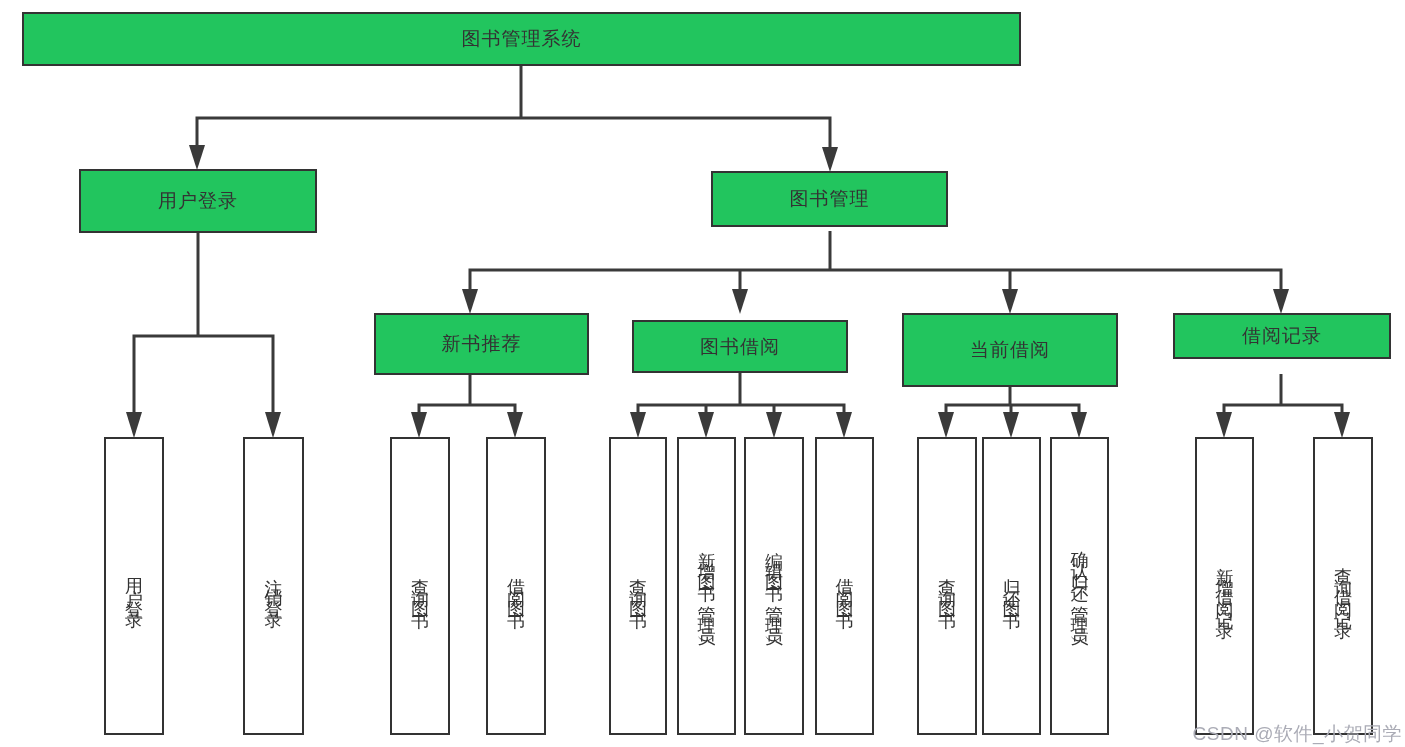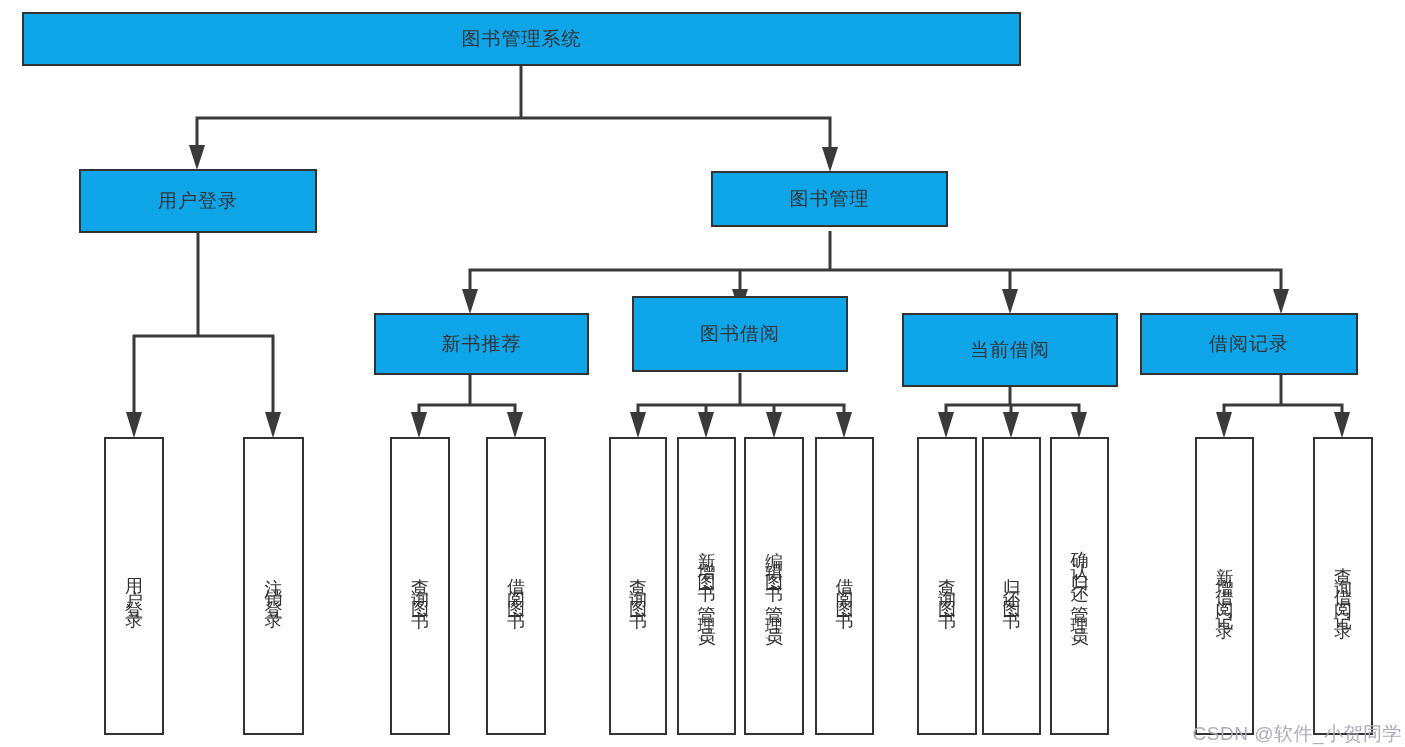--- a/index.html
+++ b/index.html
@@ -1,21 +1,21 @@
 <!DOCTYPE html>
 <html><head>
 <meta charset="utf-8">
 <style>
   html,body{margin:0;padding:0;background:#fff}
   #canvas{
     position:relative;width:1405px;height:747px;background:#fff;
     font-family:"Liberation Sans","DejaVu Sans",sans-serif;color:#333;overflow:hidden;
   }
   .hbox{
-    position:absolute;box-sizing:border-box;border:2px solid #333;background:#0ea5e9;
+    position:absolute;box-sizing:border-box;border:2px solid #333;background:#22c55e;
     display:flex;align-items:center;justify-content:center;
     font-size:19px;letter-spacing:1px;white-space:nowrap;
   }
   .vbox{
     position:absolute;top:437px;height:298px;box-sizing:border-box;
     border:2px solid #333;background:#fff;
     display:flex;align-items:center;justify-content:center;
   }
   .vlabel{
     writing-mode:vertical-rl;text-orientation:mixed;
@@ -85,27 +85,27 @@
   <div class="hbox" style="left:79px;top:169px;width:238px;height:64px">
     <span>用户登录</span>
   </div>
   <div class="hbox" style="left:711px;top:171px;width:237px;height:56px">
     <span>图书管理</span>
   </div>
 
   <div class="hbox" style="left:374px;top:313px;width:215px;height:62px">
     <span>新书推荐</span>
   </div>
-  <div class="hbox" style="left:632px;top:296px;width:216px;height:76px">
+  <div class="hbox" style="left:632px;top:320px;width:216px;height:53px">
     <span>图书借阅</span>
   </div>
   <div class="hbox" style="left:902px;top:313px;width:216px;height:74px">
     <span>当前借阅</span>
   </div>
-  <div class="hbox" style="left:1140px;top:313px;width:218px;height:62px">
+  <div class="hbox" style="left:1173px;top:313px;width:218px;height:46px">
     <span>借阅记录</span>
   </div>
 
   <div class="vbox" style="left:104px;width:60px">
     <span class="vlabel">用户登录</span>
   </div>
   <div class="vbox" style="left:243px;width:61px">
     <span class="vlabel">注销登录</span>
   </div>
 

